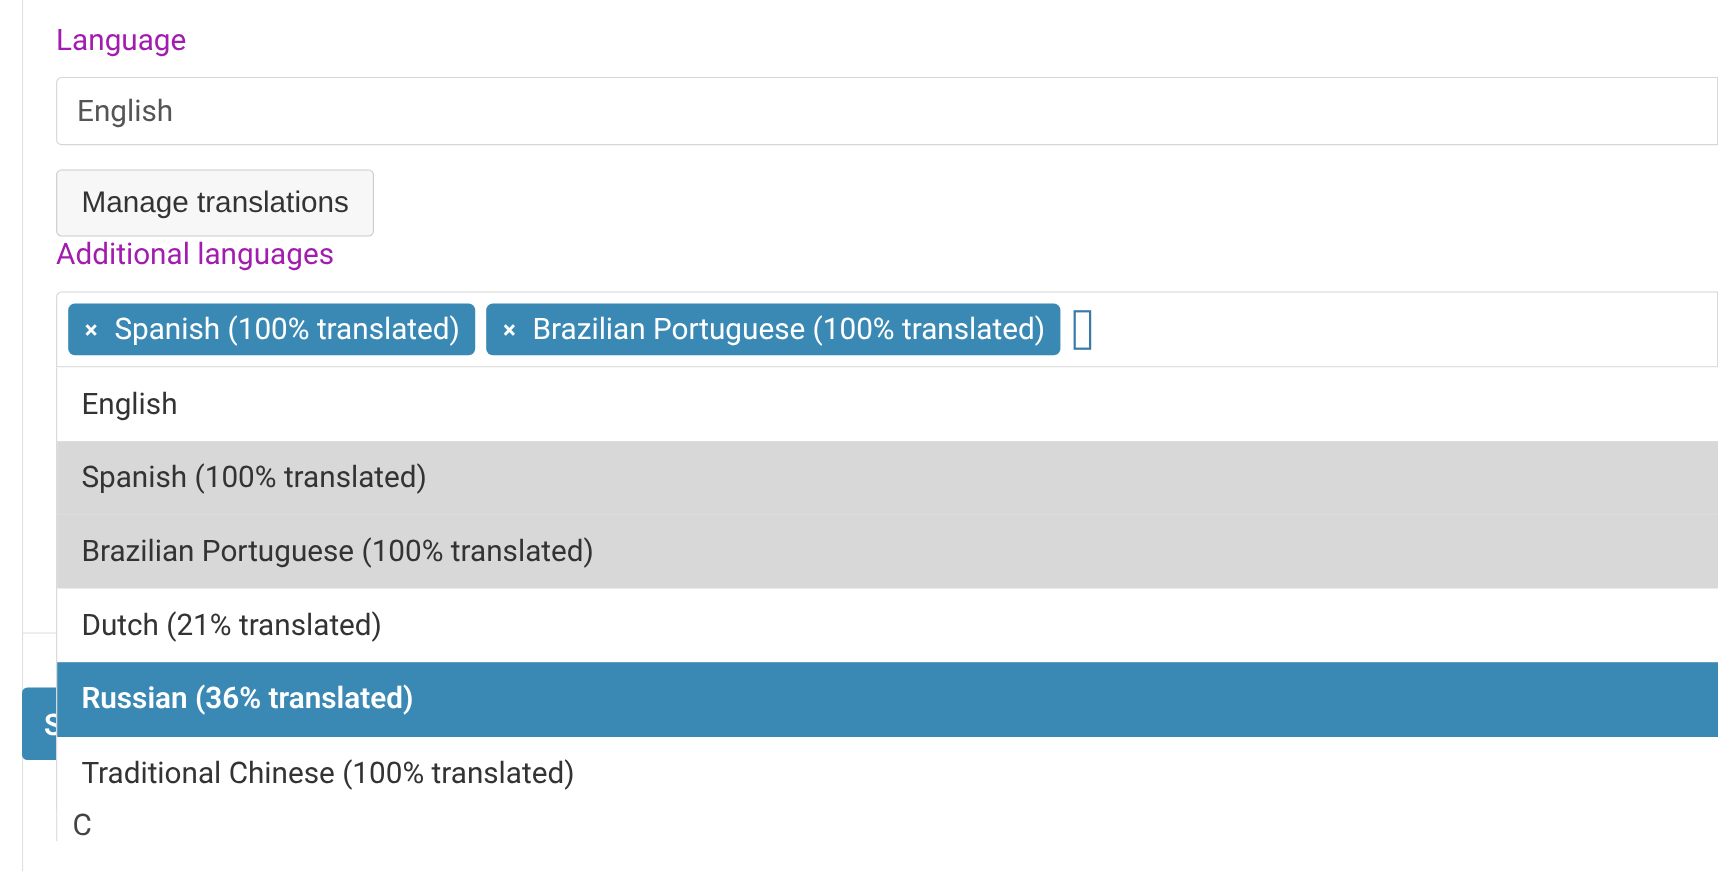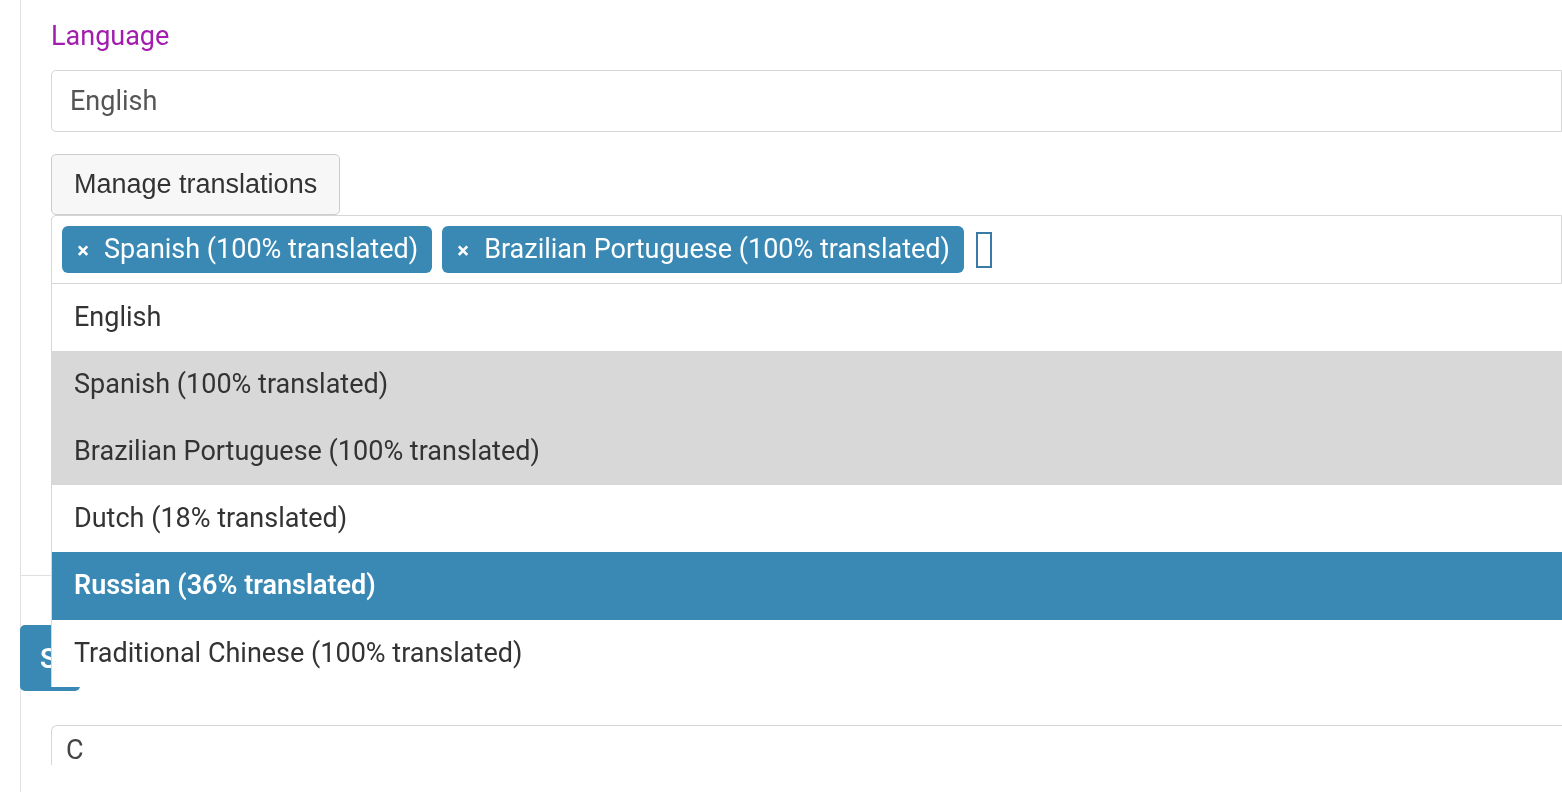--- a/index.html
+++ b/index.html
@@ -187,20 +187,21 @@
     <label class="field-label">Language</label>
 
     <div class="select-input">
       <span>English</span>
     </div>
 
     <button class="btn-secondary">
       <span>Manage translations</span>
     </button>
 
+    <label class="field-label">Additional languages</label>
 
     <div class="multi-select-wrap">
 
       <div class="multi-select-box">
         <span class="tag">
           <span class="tag-close">×</span>
           <span>Spanish (100% translated)</span>
         </span>
         <span class="tag">
           <span class="tag-close">×</span>
@@ -213,21 +214,21 @@
         <div class="dropdown-option">
           <span>English</span>
         </div>
         <div class="dropdown-option selected">
           <span>Spanish (100% translated)</span>
         </div>
         <div class="dropdown-option selected">
           <span>Brazilian Portuguese (100% translated)</span>
         </div>
         <div class="dropdown-option">
-          <span>Dutch (18% translated)</span>
+          <span>Dutch (21% translated)</span>
         </div>
         <div class="dropdown-option highlighted">
           <span>Russian (36% translated)</span>
         </div>
         <div class="dropdown-option">
           <span>Traditional Chinese (100% translated)</span>
         </div>
       </div>
 
     </div>

